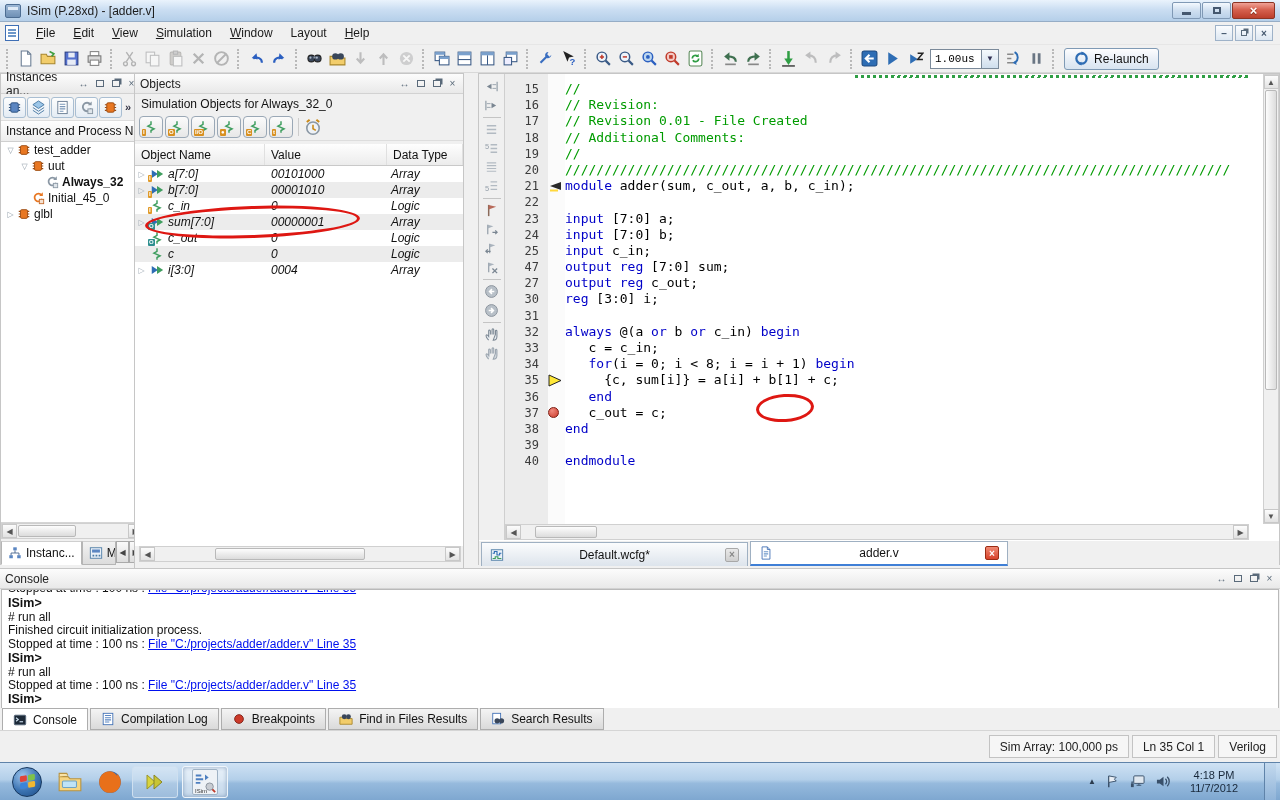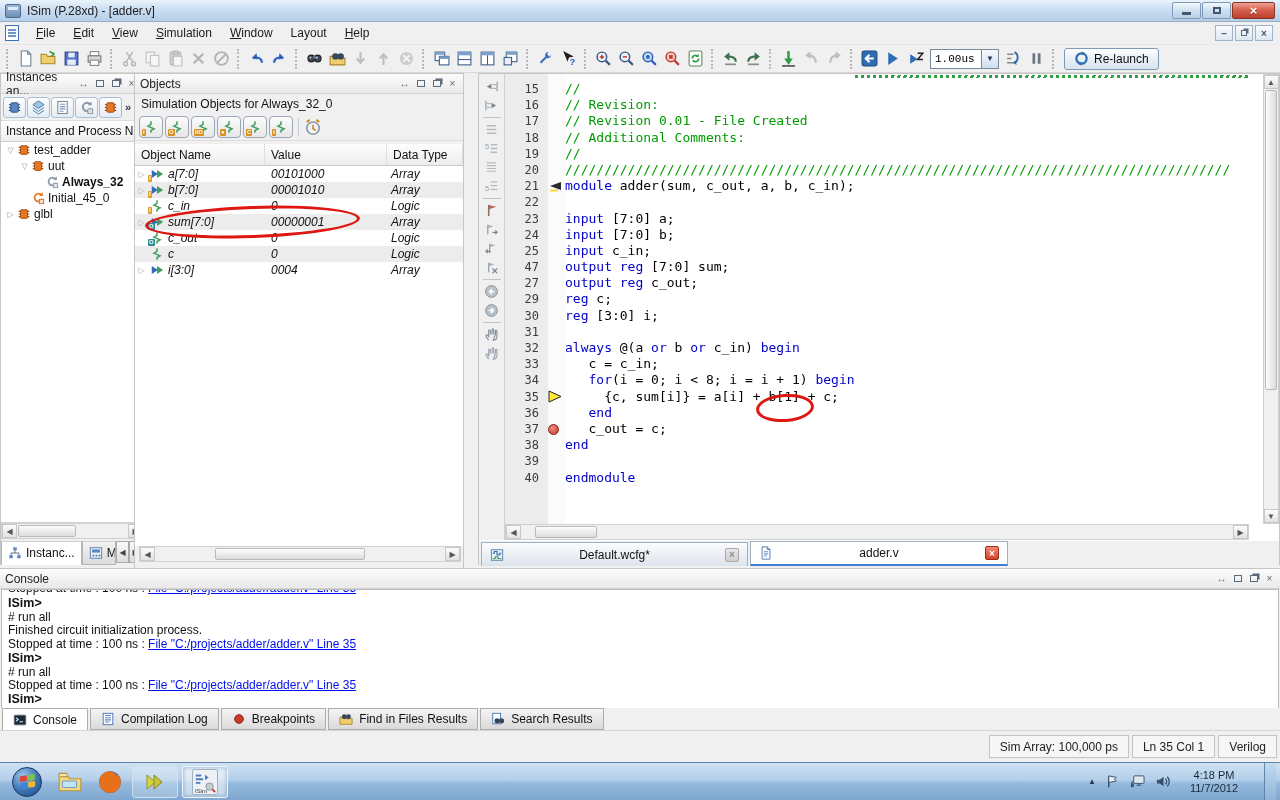--- a/index.html
+++ b/index.html
@@ -847,21 +847,20 @@
           <div class="cl"><span class="ln">21</span><span class="mk"><svg width="14" height="11" viewBox="0 0 14 11">
                 <path d="M13 1L2 5l11 4z" fill="#2a2a2a"></path>
                 <rect x="2" y="8.5" width="8" height="2" fill="#ffd83d"></rect>
               </svg></span><span class="ccode"><span class="tk-k">module</span><span class="tk-p"> adder(sum, c_out, a, b, c_in);</span></span></div>
           <div class="cl"><span class="ln">22</span><span class="mk"></span><span class="ccode"></span></div>
           <div class="cl"><span class="ln">23</span><span class="mk"></span><span class="ccode"><span class="tk-k">input</span><span class="tk-p"> [7:0] a;</span></span></div>
           <div class="cl"><span class="ln">24</span><span class="mk"></span><span class="ccode"><span class="tk-k">input</span><span class="tk-p"> [7:0] b;</span></span></div>
           <div class="cl"><span class="ln">25</span><span class="mk"></span><span class="ccode"><span class="tk-k">input</span><span class="tk-p"> c_in;</span></span></div>
           <div class="cl"><span class="ln">47</span><span class="mk"></span><span class="ccode"><span class="tk-k">output</span><span class="tk-p"> </span><span class="tk-k">reg</span><span class="tk-p"> [7:0] sum;</span></span></div>
           <div class="cl"><span class="ln">27</span><span class="mk"></span><span class="ccode"><span class="tk-k">output</span><span class="tk-p"> </span><span class="tk-k">reg</span><span class="tk-p"> c_out;</span></span></div>
-          <div class="cl"><span class="ln">29</span><span class="mk"></span><span class="ccode"><span class="tk-k">reg</span><span class="tk-p"> c;</span></span></div>
           <div class="cl"><span class="ln">30</span><span class="mk"></span><span class="ccode"><span class="tk-k">reg</span><span class="tk-p"> [3:0] i;</span></span></div>
           <div class="cl"><span class="ln">31</span><span class="mk"></span><span class="ccode"></span></div>
           <div class="cl"><span class="ln">32</span><span class="mk"></span><span class="ccode"><span class="tk-k">always</span><span class="tk-p"> @(a </span><span class="tk-k">or</span><span class="tk-p"> b </span><span class="tk-k">or</span><span class="tk-p"> c_in) </span><span class="tk-k">begin</span></span></div>
           <div class="cl"><span class="ln">33</span><span class="mk"></span><span class="ccode"><span class="tk-p">   c = c_in;</span></span></div>
           <div class="cl"><span class="ln">34</span><span class="mk"></span><span class="ccode"><span class="tk-p">   </span><span class="tk-k">for</span><span class="tk-p">(i = 0; i &lt; 8; i = i + 1) </span><span class="tk-k">begin</span></span></div>
           <div class="cl"><span class="ln">35</span><span class="mk"><svg width="14" height="13" viewBox="0 0 14 13">
                 <path d="M1 1l12 5.5L1 12z" fill="#ffe838" stroke="#222"></path>
               </svg></span><span class="ccode"><span class="tk-p">     {c, sum[i]} = a[i] + b[1] + c;</span></span></div>
           <div class="cl"><span class="ln">36</span><span class="mk"></span><span class="ccode"><span class="tk-p">   </span><span class="tk-k">end</span></span></div>
           <div class="cl"><span class="ln">37</span><span class="mk"><span class="bpt"></span></span><span class="ccode"><span class="tk-p">   c_out = c;</span></span></div>

